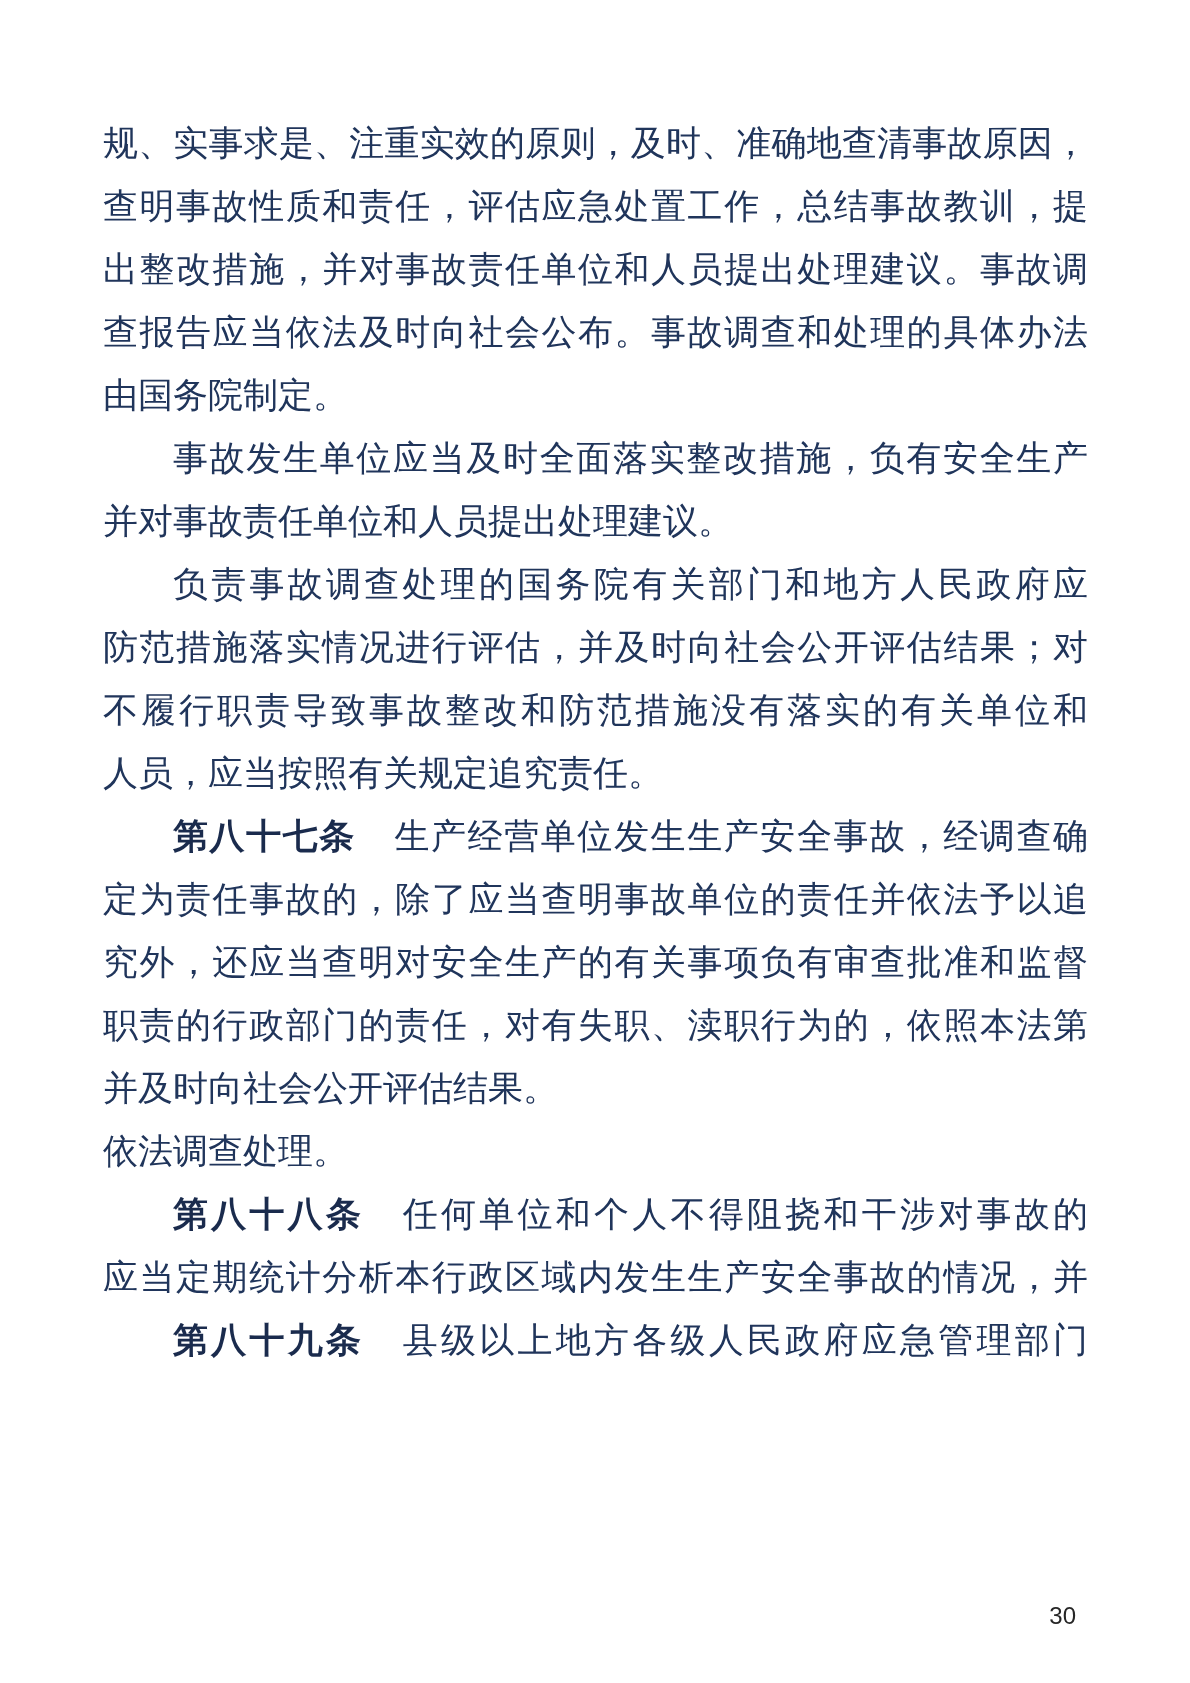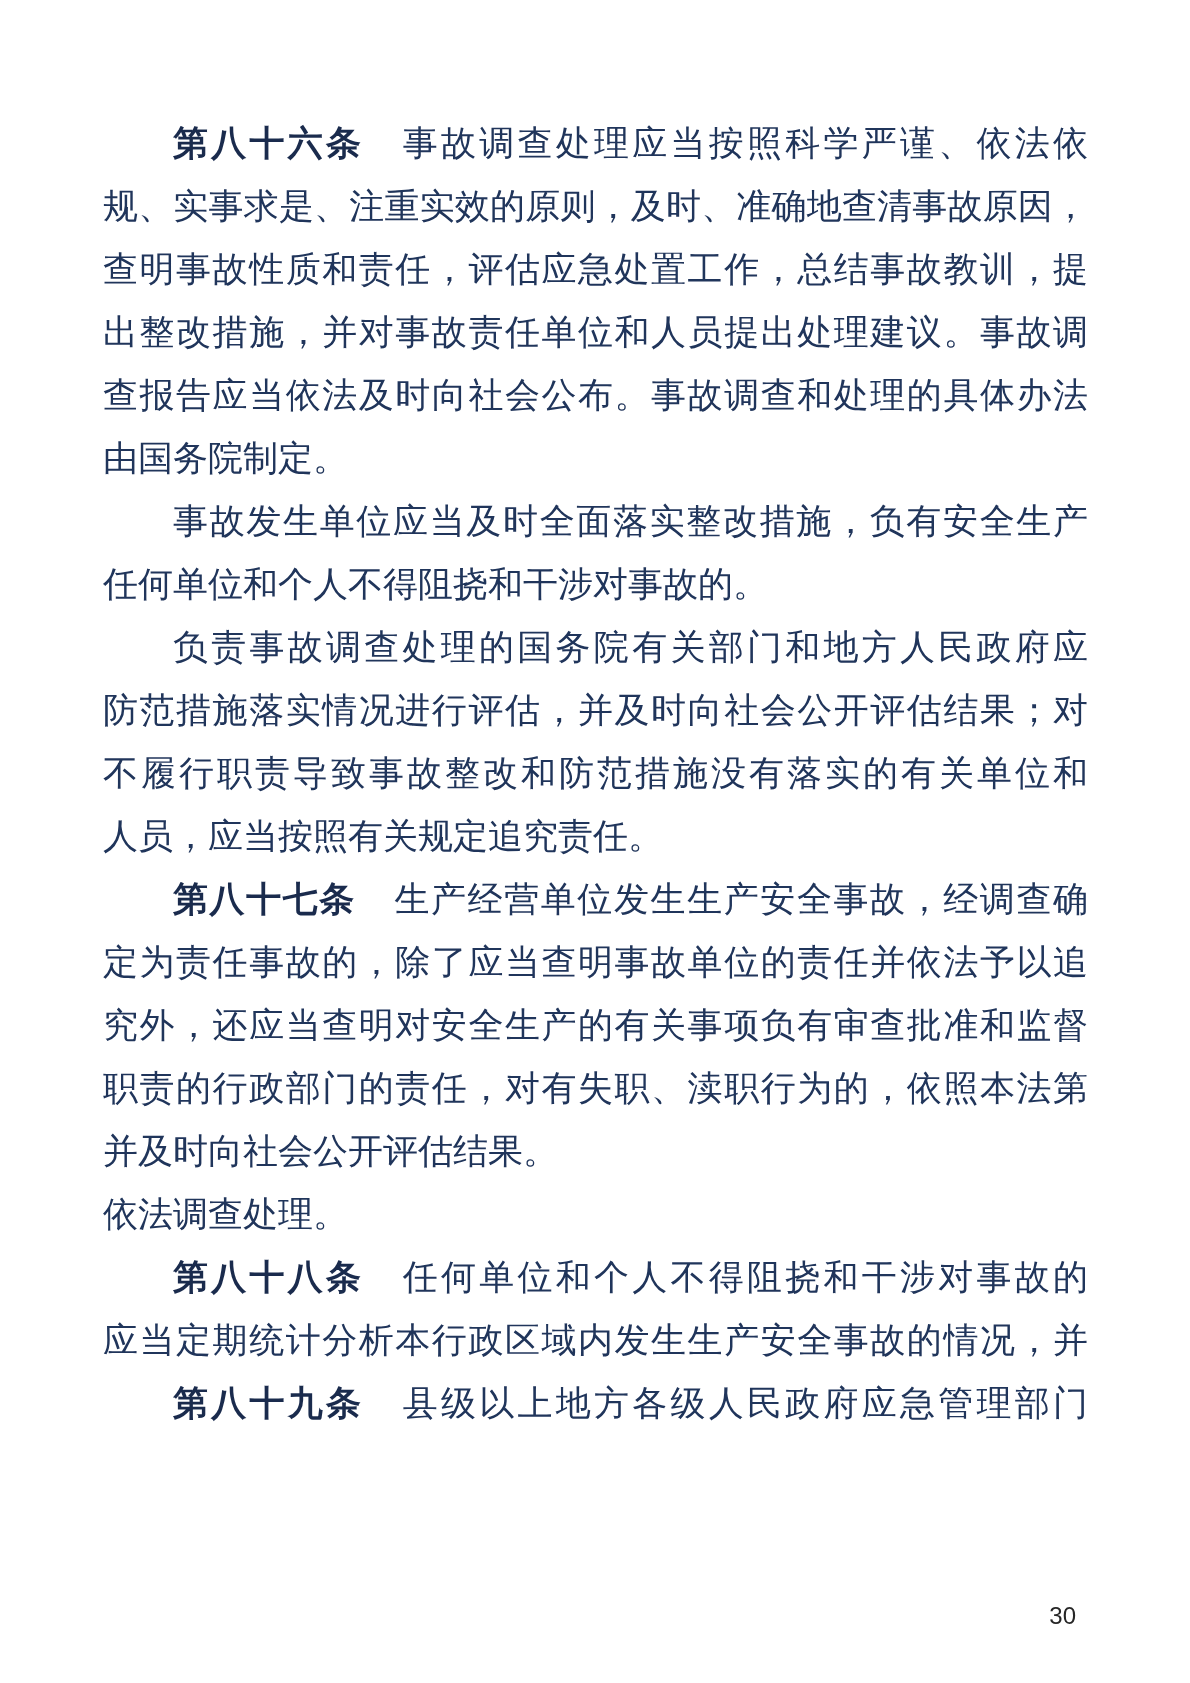--- a/index.html
+++ b/index.html
@@ -51,29 +51,28 @@
     line-height:28px;
     color:var(--page-number);
   }
 </style>
 </head>
 <body>
 
 <div class="page">
   <div class="content">
 
-    <div class="ln jf ind"><span class="artnum">第八十六条</span><span>事故调查处理应当按照科学严谨、依法依</span></div>
     <div class="ln jf">规、实事求是、注重实效的原则，及时、准确地查清事故原因，</div>
     <div class="ln jf">查明事故性质和责任，评估应急处置工作，总结事故教训，提</div>
     <div class="ln jf">出整改措施，并对事故责任单位和人员提出处理建议。事故调</div>
     <div class="ln jf">查报告应当依法及时向社会公布。事故调查和处理的具体办法</div>
     <div class="ln">由国务院制定。</div>
 
     <div class="ln jf ind">事故发生单位应当及时全面落实整改措施，负有安全生产</div>
-    <div class="ln">任何单位和个人不得阻挠和干涉对事故的。</div>
+    <div class="ln">并对事故责任单位和人员提出处理建议。</div>
 
     <div class="ln jf ind">负责事故调查处理的国务院有关部门和地方人民政府应</div>
     <div class="ln jf">防范措施落实情况进行评估，并及时向社会公开评估结果；对</div>
     <div class="ln jf">不履行职责导致事故整改和防范措施没有落实的有关单位和</div>
     <div class="ln">人员，应当按照有关规定追究责任。</div>
 
     <div class="ln jf ind"><span class="artnum">第八十七条</span><span>生产经营单位发生生产安全事故，经调查确</span></div>
     <div class="ln jf">定为责任事故的，除了应当查明事故单位的责任并依法予以追</div>
     <div class="ln jf">究外，还应当查明对安全生产的有关事项负有审查批准和监督</div>
     <div class="ln jf">职责的行政部门的责任，对有失职、渎职行为的，依照本法第</div>

